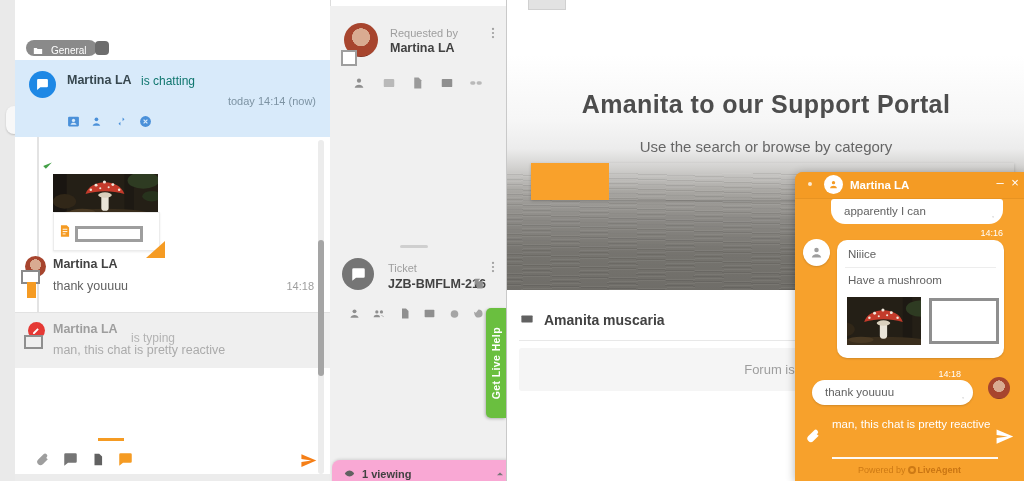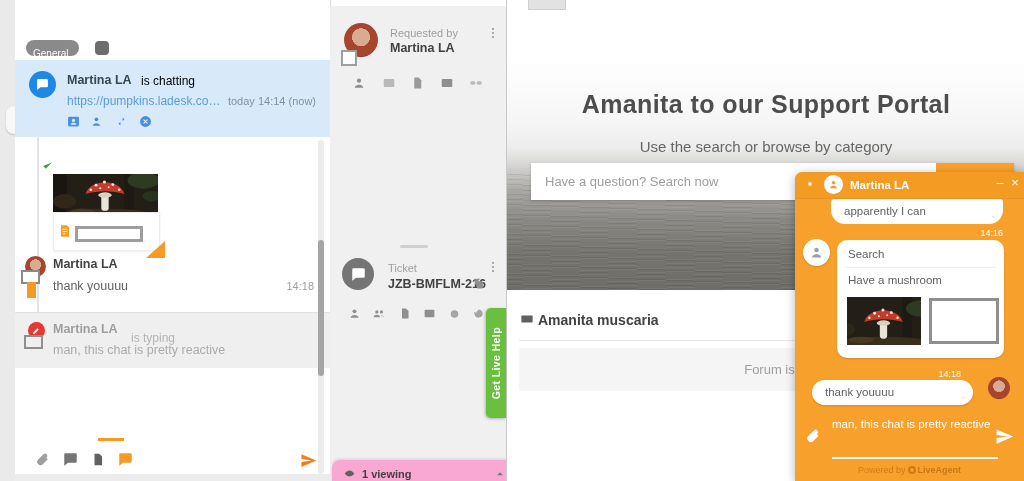--- a/index.html
+++ b/index.html
@@ -9,26 +9,26 @@
   .ic{display:block;fill:currentColor;}
 
   
   .rail{position:absolute;left:0;top:0;width:15px;height:481px;background:#eaeaea;border-right:1px solid #dedede;}
   .rail-notch{position:absolute;left:6px;top:106px;width:16px;height:28px;background:#f8f8f8;border-radius:9px;box-shadow:0 1px 2px rgba(0,0,0,.18);}
 
   
   .lp{position:absolute;left:15px;top:0;width:315px;height:481px;background:#fff;border-right:1px solid #dcdcdc;}
   .lp-title{position:absolute;left:11px;top:16px;font-size:13.5px;font-weight:bold;color:#424242;white-space:nowrap;}
   .dept-badge{position:absolute;left:11px;top:40px;height:16px;display:flex;align-items:flex-end;gap:8px;
-              background:#8a8a8a;color:#fff;border-radius:9px;padding:0 10px 0 7px;font-size:10px;flex-direction:column;}
+              background:#8a8a8a;color:#fff;border-radius:9px;padding:0 10px 0 7px;font-size:10px;}
   .dept-add{position:absolute;left:80px;top:41px;width:14px;height:14px;background:#6d6d6d;border-radius:4px;color:#fff;display:flex;align-items:center;justify-content:center;}
   .session{position:absolute;left:0;top:60px;width:315px;height:77px;background:#d8eafa;}
   .session-bubble{position:absolute;left:14px;top:11px;width:27px;height:27px;border-radius:50%;background:#1e88e5;color:#fff;display:flex;align-items:center;justify-content:center;}
   .session-name{position:absolute;left:52px;top:13px;font-size:12.5px;font-weight:bold;color:#37474f;}
-  .session-status{position:absolute;left:126px;top:14px;font-size:12px;color:#000000;}
+  .session-status{position:absolute;left:126px;top:14px;font-size:12px;color:#0f766e;}
   .session-url{position:absolute;left:52px;top:34px;font-size:12px;color:#5b9bd8;text-decoration:none;}
   .session-time{position:absolute;right:14px;top:35px;font-size:11px;color:#7d93a3;margin-left:40px;}
   .session-icons{position:absolute;left:52px;top:55px;display:flex;gap:11px;color:#4a90d9;}
 
   .chatarea{position:absolute;left:0;top:137px;width:315px;height:175px;background:#fff;}
   .timeline{position:absolute;left:22px;top:0;width:2px;height:175px;background:#e3e3e3;}
   .checkmark{position:absolute;left:26px;top:22px;color:#43a047;}
   .shroom-lp{position:absolute;left:38px;top:37px;width:105px;height:38px;}
   .attach{position:absolute;left:38px;top:75px;width:105px;height:37px;background:#fff;border:1px solid #ececec;box-shadow:0 1px 2px rgba(0,0,0,.08);}
   .attach-doc{position:absolute;left:4px;top:10px;}
@@ -85,21 +85,21 @@
         background:linear-gradient(180deg,#ffffff 0%,#f6f6f6 28%,#ececec 40%,#d2d1cf 48%,#a8a6a2 58%,#8b8985 70%,#76746f 84%,#6f6d68 100%);}
   .sea-tex{position:absolute;left:0;top:118px;width:518px;height:117px;opacity:.55;
         background:repeating-linear-gradient(178deg,rgba(255,255,255,.10) 0 1px,transparent 1px 4px),
                    repeating-linear-gradient(2deg,rgba(0,0,0,.14) 0 1px,transparent 1px 5px);}
   .rp-heading{position:absolute;left:0;top:90px;width:518px;text-align:center;font-size:25px;font-weight:bold;color:#4d4d4d;letter-spacing:.4px;}
   .rp-sub{position:absolute;left:0;top:138px;width:518px;text-align:center;font-size:15px;color:#666;}
   .searchbar{position:absolute;left:24px;top:163px;width:483px;height:37px;display:flex;box-shadow:0 1px 3px rgba(0,0,0,.2);}
   .search-input{flex:1;border:none;outline:none;background:#fff;font-family:"Liberation Sans",sans-serif;font-size:13px;color:#616161;padding:0 14px;}
   .search-input::placeholder{color:#9e9e9e;}
   .search-btn{width:78px;height:37px;background:#f9a12b;border:none;}
-  .forum-title-row{position:absolute;left:12px;top:312px;display:flex;align-items:flex-end;gap:3px;color:#616161;}
+  .forum-title-row{position:absolute;left:12px;top:312px;display:flex;align-items:flex-end;gap:9px;color:#616161;}
   .forum-title{font-size:14px;font-weight:bold;color:#424242;}
   .forum-divider{position:absolute;left:12px;top:340px;width:506px;height:1px;background:#e8e8e8;}
   .forum-empty{position:absolute;left:12px;top:348px;width:540px;height:43px;background:#f5f5f5;border-radius:3px;
                display:flex;align-items:center;justify-content:center;font-size:13px;color:#9e9e9e;}
 
   
   .livehelp{position:absolute;left:486px;top:308px;width:20px;height:110px;background:#6abf3f;border-radius:5px 0 0 5px;
             box-shadow:-1px 1px 3px rgba(0,0,0,.25);display:flex;align-items:center;justify-content:center;z-index:5;}
   .livehelp span{writing-mode:vertical-rl;transform:rotate(180deg);color:#fff;font-size:10.5px;font-weight:bold;letter-spacing:.4px;white-space:nowrap;}
 
@@ -291,21 +291,20 @@
     </div>
 
     <div class="session">
       <div class="session-bubble">
         <svg class="ic" width="13" height="13">
             <use href="#i-bubble-f"></use>
           </svg>
       </div>
       <div class="session-name">Martina LA</div>
       <div class="session-status">is chatting</div>
-      <a class="session-url" href="#">https://pumpkins.ladesk.co…</a>
       <div class="session-time">today 14:14 (now)</div>
       <div class="session-icons">
         <svg class="ic" width="13" height="13">
             <use href="#i-card-person"></use>
           </svg>
         <svg class="ic" width="13" height="13">
             <use href="#i-person-add"></use>
           </svg>
         <svg class="ic" width="13" height="13">
             <use href="#i-swap"></use>
@@ -459,21 +458,20 @@
 
   <div class="rp">
     <div class="rp-logo"></div>
     <div class="hero">
       <div class="sea-tex"></div>
     </div>
     <div class="rp-heading">Amanita to our Support Portal</div>
     <div class="rp-sub">Use the search or browse by category</div>
 
     <div class="searchbar">
-      <input class="search-input" readonly="" placeholder="Have a question? Search now" style="">
       <button class="search-btn"></button>
     </div>
 
     <div class="forum-title-row">
       <svg class="ic" width="16" height="15">
           <use href="#i-monitor"></use>
         </svg>
       <span class="forum-title">Amanita muscaria</span>
     </div>
     <div class="forum-divider"></div>
@@ -506,21 +504,21 @@
       <span class="w-bub1-tick">’</span>
     </div>
     <div class="w-time1">14:16</div>
 
     <div class="w-agent-avatar">
       <svg class="ic" width="15" height="15">
           <use href="#i-person"></use>
         </svg>
     </div>
     <div class="w-agent-bubble">
-      <div class="w-agent-line1">Search</div>
+      <div class="w-agent-line1">Niiice</div>
       <div class="w-agent-div"></div>
       <div class="w-agent-line2">Have a mushroom</div>
       <svg class="ic w-thumb1">
           <use href="#i-shroom"></use>
         </svg>
       <div class="w-thumb2"></div>
     </div>
 
     <div class="w-time2">14:18</div>
     <div class="w-bub2">

